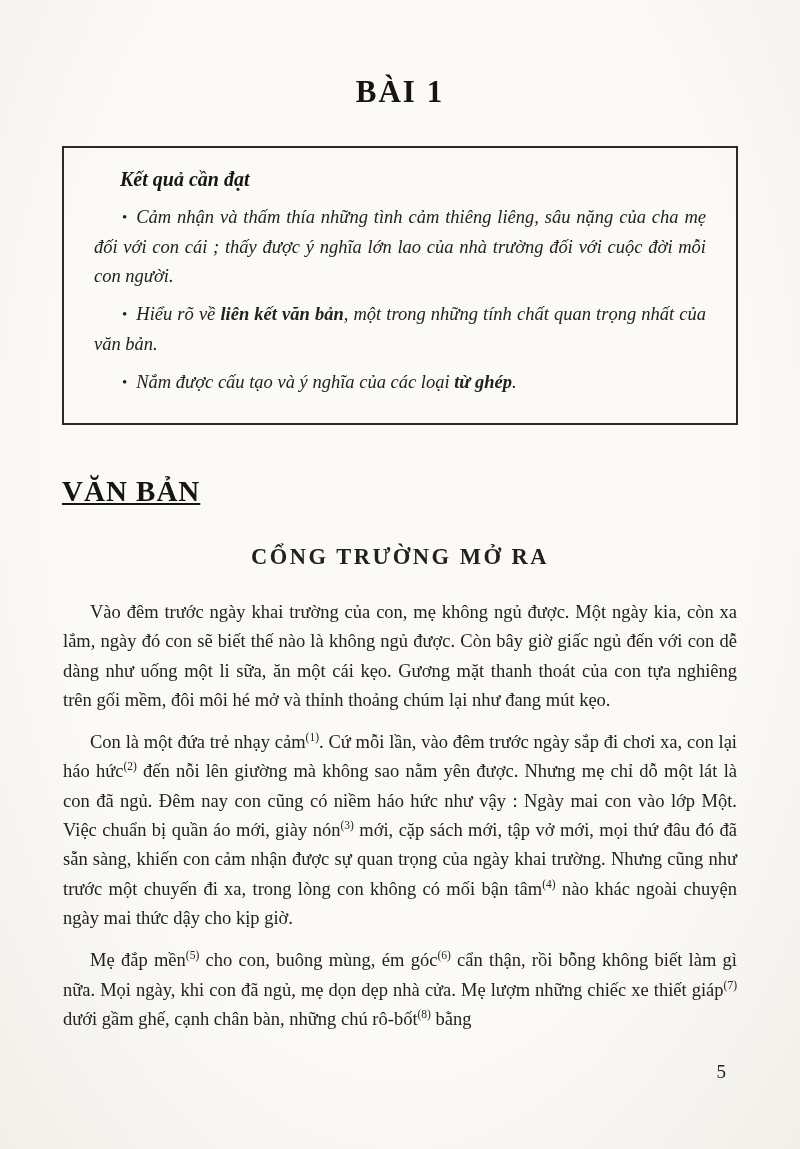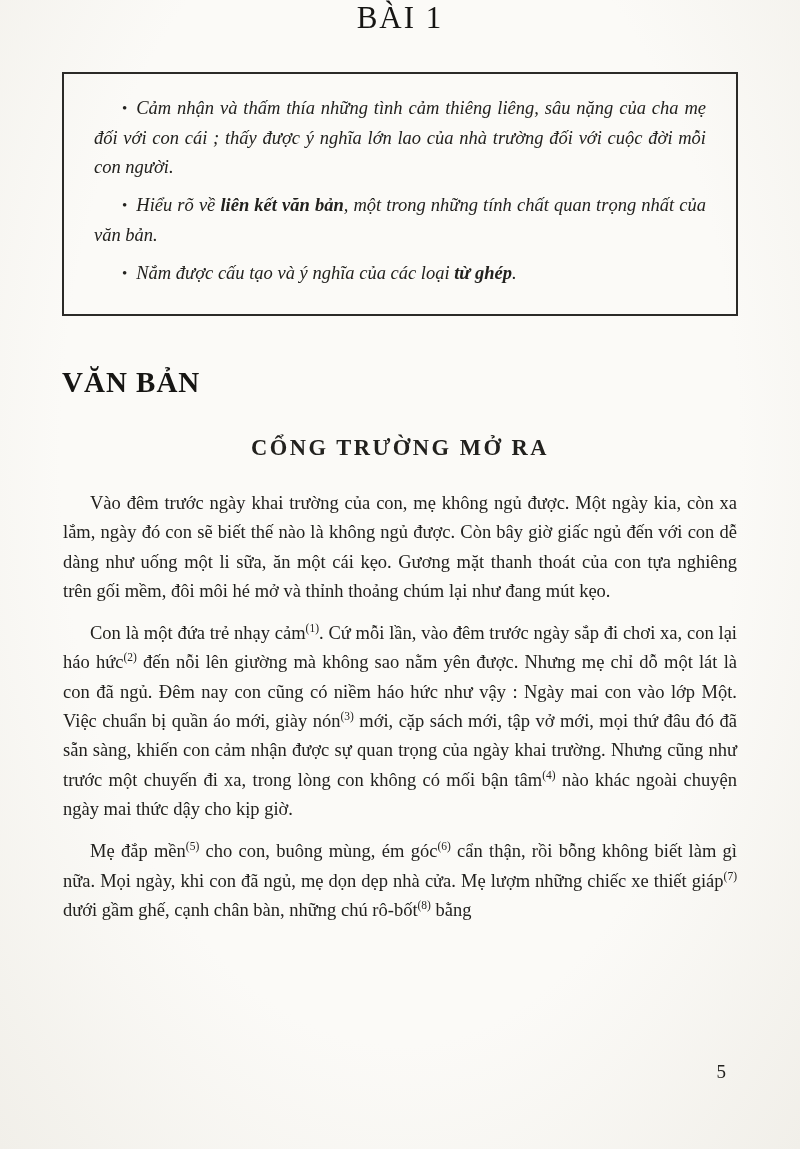--- a/index.html
+++ b/index.html
@@ -13,23 +13,24 @@
     height: 1149px;
     margin: 0 auto;
     background: radial-gradient(ellipse at 50% 40%, #fbfaf7 60%, #f1efe9 100%);
     font-family: "Liberation Serif", "DejaVu Serif", serif;
     color: #1e1d1b;
     overflow: hidden;
     box-sizing: border-box;
   }
   .lesson-title {
     margin: 0;
+    padding-top: 74px;
     text-align: center;
     font-size: 31px;
-    font-weight: normal;
+    font-weight: bold;
     letter-spacing: 2px;
     color: #161513;
   }
   .objectives-box {
     margin: 36px 62px 0 62px;
     border: 2px solid #2b2a27;
     padding: 20px 30px 16px 30px;
     font-style: italic;
     background: transparent;
   }
@@ -57,20 +58,21 @@
   }
   .obj-item b, .obj-item strong {
     font-weight: bold;
   }
   .section-heading {
     margin: 50px 18px 0 62px;
     font-size: 29px;
     font-weight: bold;
     letter-spacing: 1px;
     color: #161513;
+    text-decoration: underline;
   }
   .text-title {
     margin: 36px 0 28px 0;
     text-align: center;
     font-size: 22.5px;
     font-weight: bold;
     letter-spacing: 2.5px;
     color: #22211e;
   }
   .body-para {
@@ -96,20 +98,21 @@
   }
 </style>
 </head>
 <body>
 
 <div class="page">
 
   <h1 class="lesson-title">BÀI 1</h1>
 
   <div class="objectives-box">
+    <p class="obj-heading">Kết quả cần đạt</p>
 
     <p class="obj-item"><span class="bullet">•</span><span>Cảm nhận và thấm thía những tình cảm thiêng liêng, sâu nặng của cha mẹ đối với con cái ; thấy được ý nghĩa lớn lao của nhà trường đối với cuộc đời mỗi con người.</span></p>
 
     <p class="obj-item"><span class="bullet">•</span><span>Hiểu rõ về <b>liên kết văn bản</b>, một trong những tính chất quan trọng nhất của văn bản.</span></p>
 
     <p class="obj-item"><span class="bullet">•</span><span>Nắm được cấu tạo và ý nghĩa của các loại <b>từ ghép</b>.</span></p>
   </div>
 
   <h2 class="section-heading">VĂN BẢN</h2>
 

